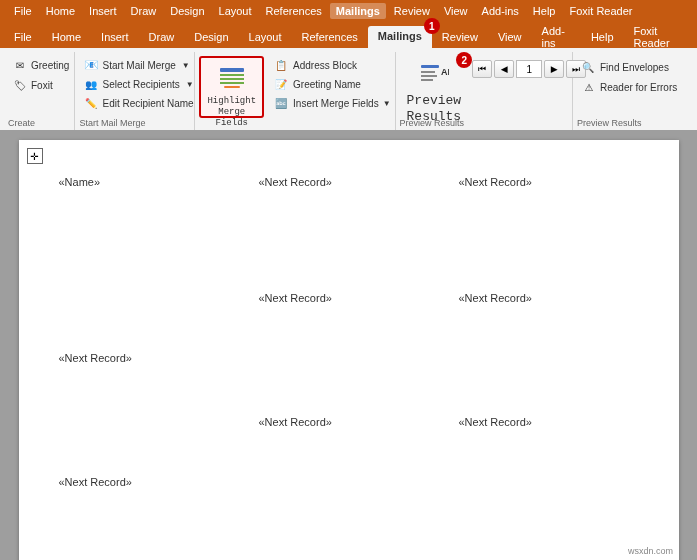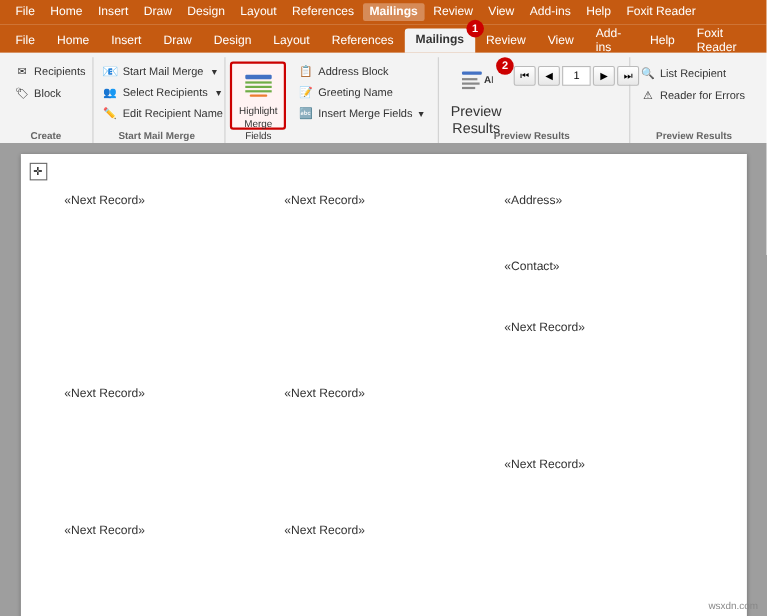--- a/index.html
+++ b/index.html
@@ -62,25 +62,24 @@
       align-items: flex-start;
       border-right: 1px solid #d0d0d0;
       padding: 0 8px 0 4px;
       min-width: 60px;
     }
     .ribbon-group:last-child { border-right: none; }
 
     .ribbon-group-label {
       font-size: 9px;
       color: #666;
-      text-align: center;
+      text-align: left;
       width: 100%;
       margin-top: auto;
       padding-bottom: 2px;
-      font-weight: bold;
     }
 
     .ribbon-group-content {
       display: flex;
       flex-direction: row;
       align-items: flex-start;
       gap: 2px;
       flex: 1;
       padding-top: 4px;
     }
@@ -107,20 +106,21 @@
       align-items: center;
       justify-content: center;
       font-size: 24px;
     }
     .ribbon-btn-large .label {
       font-size: 9.5px;
       text-align: center;
       margin-top: 2px;
       line-height: 1.2;
       color: #333;
+      font-family: Liberation Mono, monospace;
     }
 
     .ribbon-btn-small {
       display: flex;
       align-items: center;
       gap: 4px;
       padding: 2px 4px;
       border: 1px solid transparent;
       border-radius: 2px;
       cursor: pointer;
@@ -219,21 +219,21 @@
       display: flex;
       align-items: center;
       justify-content: center;
       cursor: move;
       font-size: 10px;
     }
 
     .watermark {
       position: fixed;
       bottom: 4px;
-      right: 8px;
+      right: 24px;
       font-size: 9px;
       color: #888;
     }
 
     
     .highlight-btn {
       border: 2px solid #c00 !important;
       background: #fff3f3 !important;
     }
 
@@ -295,25 +295,25 @@
   <div class="ribbon-tab">Help</div>
   <div class="ribbon-tab">Foxit Reader</div>
 </div>
 
 <div class="ribbon-content">
 
   <div class="ribbon-group" style="min-width:70px;">
     <div class="ribbon-group-content" style="flex-direction:column; gap:2px;">
       <div class="ribbon-btn-small">
         <span class="small-icon">✉</span>
-        <span>Recipients</span>
+        <span>Greeting</span>
       </div>
       <div class="ribbon-btn-small">
         <span class="small-icon">🏷</span>
-        <span>Block</span>
+        <span>Foxit</span>
       </div>
     </div>
     <div class="ribbon-group-label">Create</div>
   </div>
 
   <div class="ribbon-group" style="min-width:120px;">
     <div class="ribbon-group-content" style="flex-direction:column; gap:1px;">
       <div class="ribbon-btn-small">
         <span class="small-icon" style="font-size:12px;">📧</span>
         <span>Start Mail Merge</span>
@@ -395,54 +395,51 @@
         </div>
       </div>
     </div>
     <div class="ribbon-group-label">Preview Results</div>
   </div>
 
   <div class="ribbon-group" style="min-width:120px; border-right:none;">
     <div class="ribbon-group-content" style="flex-direction:column; gap:2px; padding-top:6px;">
       <div class="ribbon-btn-small">
         <span class="small-icon">🔍</span>
-        <span>List Recipient</span>
+        <span>Find Envelopes</span>
       </div>
       <div class="ribbon-btn-small">
         <span class="small-icon">⚠</span>
         <span>Reader for Errors</span>
       </div>
     </div>
     <div class="ribbon-group-label">Preview Results</div>
   </div>
 
 </div>
 
 <div class="doc-area">
   <div class="doc-page">
     <div class="move-handle">✛</div>
 
     <div class="doc-grid" style="margin-top:8px;">
 
       <div class="doc-cell">
-        <div class="field-tag">«Next Record»</div>
-      </div>
-      <div class="doc-cell">
-        <div class="field-tag">«Next Record»</div>
-      </div>
-
-      <div class="doc-cell">
-        <div class="field-tag">«Address»</div>
-      </div>
-      <div class="doc-cell"></div>
-      <div class="doc-cell"></div>
-
-      <div class="doc-cell">
-        <div class="field-tag">«Contact»</div>
-      </div>
+        <div class="field-tag">«Name»</div>
+      </div>
+      <div class="doc-cell">
+        <div class="field-tag">«Next Record»</div>
+      </div>
+      <div class="doc-cell">
+        <div class="field-tag">«Next Record»</div>
+      </div>
+
+      <div class="doc-cell"></div>
+      <div class="doc-cell"></div>
+
       <div class="doc-cell"></div>
       <div class="doc-cell"></div>
 
       <div class="doc-cell" style="padding-top:4px;">
         <div class="field-tag">«Next Record»</div>
       </div>
       <div class="doc-cell" style="padding-top:4px;">
         <div class="field-tag">«Next Record»</div>
       </div>
       <div class="doc-cell" style="padding-top:4px;">

